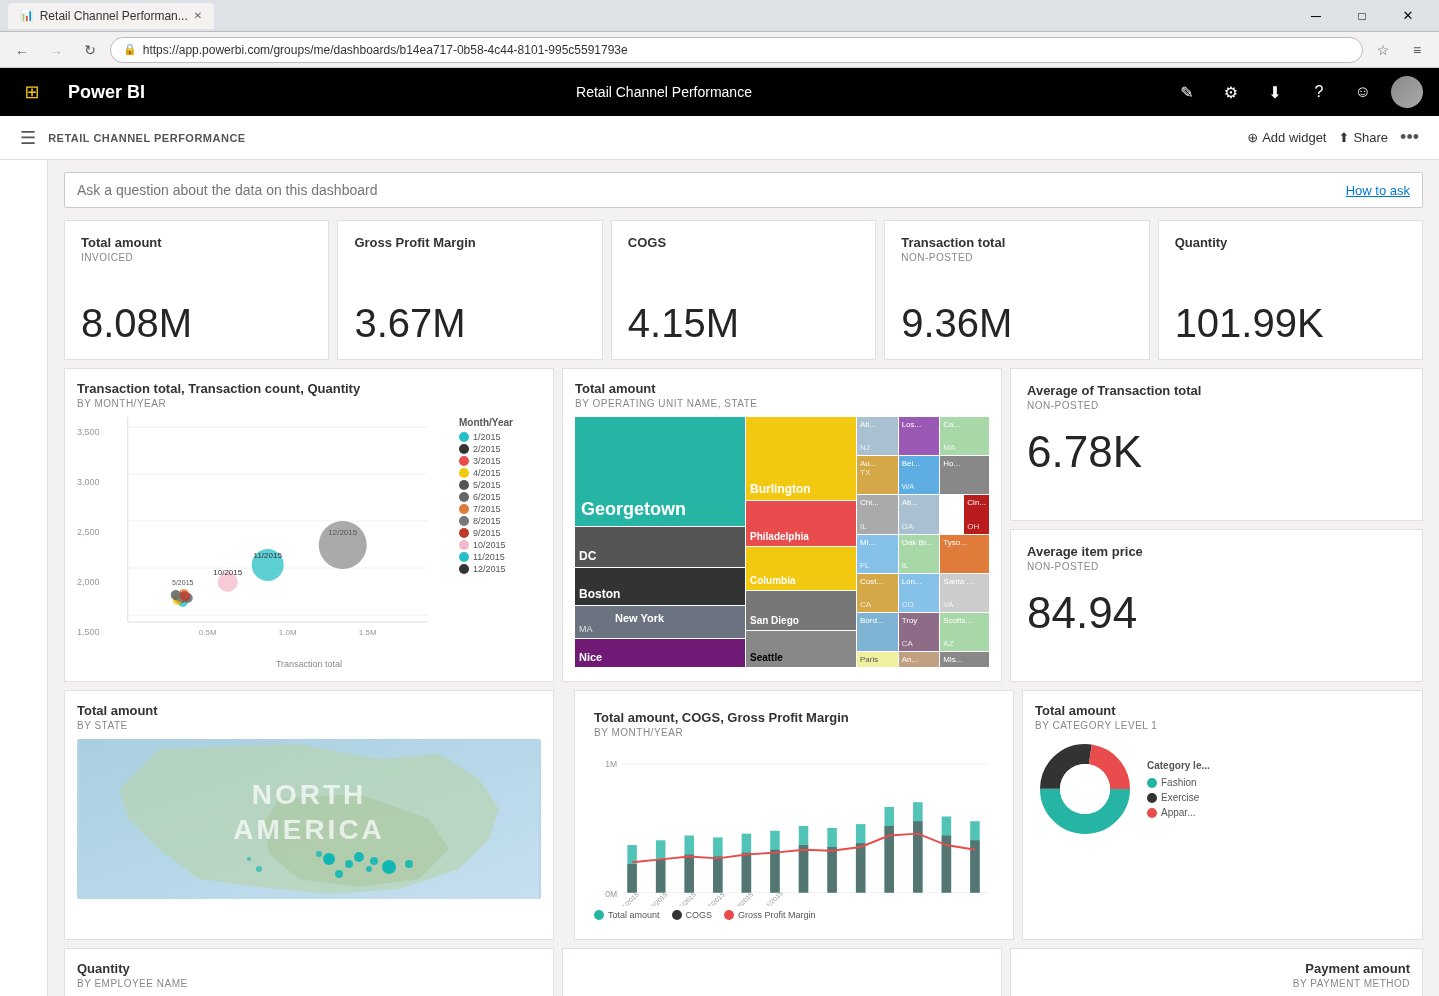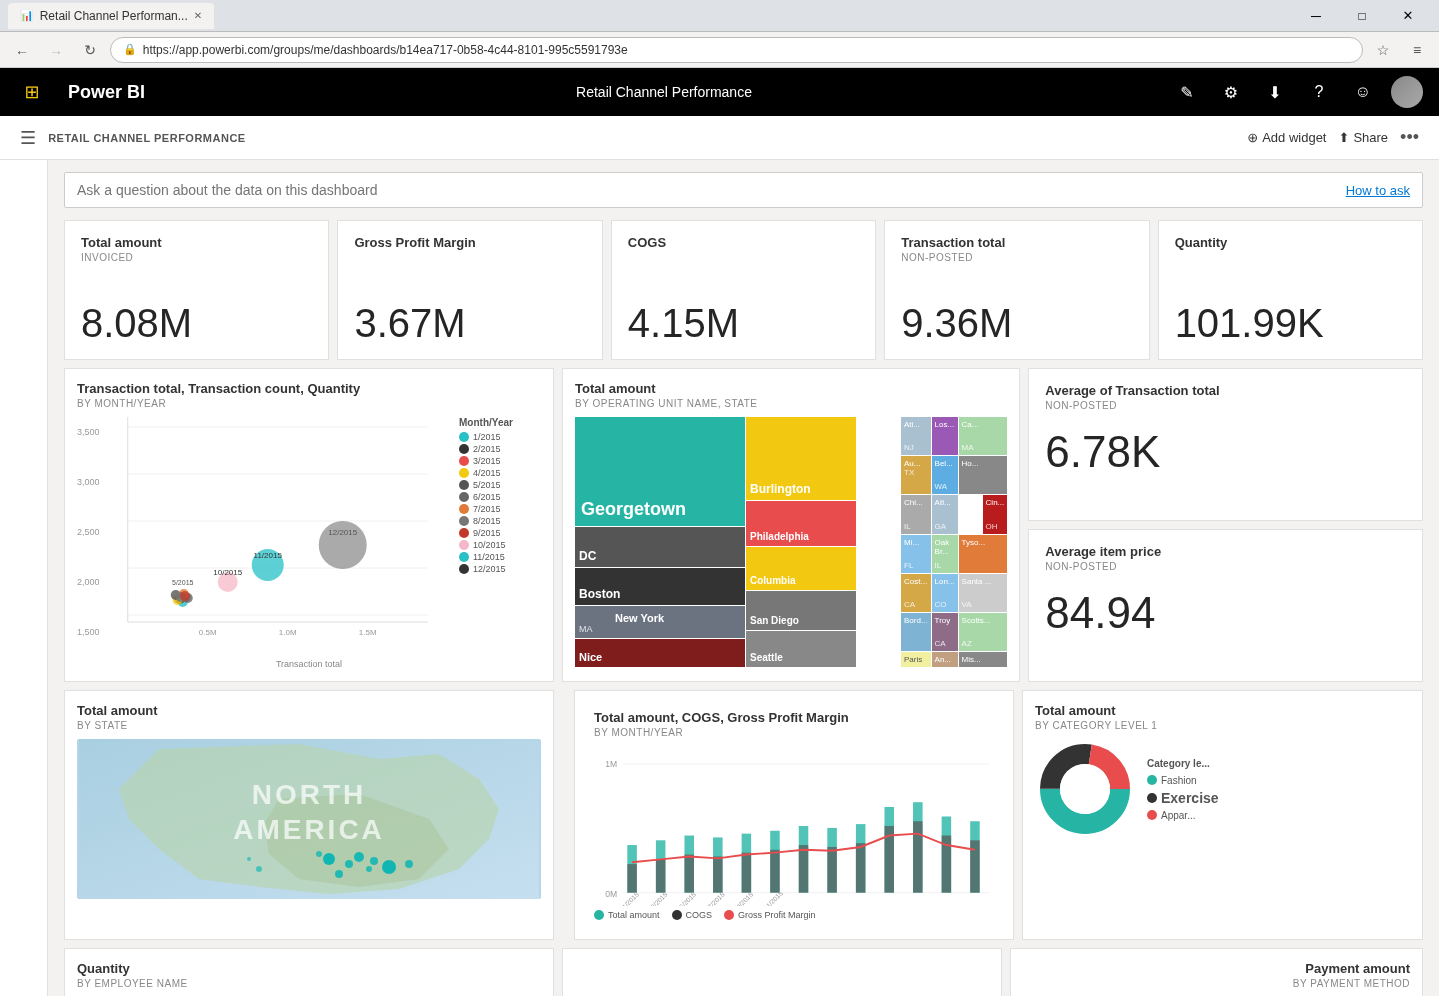--- a/index.html
+++ b/index.html
@@ -308,44 +308,44 @@
             </div>
             <div style="background:#333;flex:0.7;display:flex;align-items:flex-end;padding:4px;color:white;">
               <span style="font-size:12px;font-weight:600;">Boston</span>
             </div>
             <div style="background:#6b7280;flex:0.6;display:flex;align-items:flex-end;padding:4px;color:white;">
               <div>
                 <div style="font-size:11px;font-weight:600;margin-left:36px;">New York</div>
                 <div style="font-size:9px;opacity:0.8;">MA</div>
               </div>
             </div>
-            <div style="background:#7f1d1d;flex:0.5;display:flex;align-items:flex-end;padding:4px;color:white;">
+            <div style="background:#701a75;flex:0.5;display:flex;align-items:flex-end;padding:4px;color:white;">
               <span style="font-size:11px;font-weight:600;">Nice</span>
             </div>
           </div>
 
           <div style="display:flex;flex-direction:column;gap:1px;flex:0 0 110px;">
             <div style="background:#f2c811;flex:1.2;display:flex;align-items:flex-end;padding:4px;color:white;">
               <span style="font-size:12px;font-weight:600;">Burlington</span>
             </div>
             <div style="background:#e84c4c;flex:0.6;display:flex;align-items:flex-end;padding:4px;color:white;">
               <span style="font-size:10px;font-weight:600;">Philadelphia</span>
             </div>
             <div style="background:#f2c811;flex:0.55;display:flex;align-items:flex-end;padding:4px;color:white;">
               <span style="font-size:10px;font-weight:600;">Columbia</span>
             </div>
             <div style="background:#777;flex:0.5;display:flex;align-items:flex-end;padding:4px;color:white;">
               <span style="font-size:10px;font-weight:600;">San Diego</span>
             </div>
-            <div style="background:#888;flex:0.45;display:flex;align-items:flex-end;padding:4px;color:#ffffff;">
+            <div style="background:#888;flex:0.45;display:flex;align-items:flex-end;padding:4px;color:#000000;">
               <span style="font-size:10px;font-weight:600;">Seattle</span>
             </div>
           </div>
 
-          <div style="flex:1;display:grid;grid-template-columns:1fr 1fr 1fr;grid-template-rows:repeat(6,1fr);gap:1px;padding-left:44px;">
+          <div style="flex:1;display:grid;grid-template-columns:1fr 1fr 1fr;grid-template-rows:repeat(6,1fr);gap:1px;">
             <div style="background:#a8c0d0;padding:3px;color:white;font-size:8px;display:flex;flex-direction:column;justify-content:space-between;">
                 <span>Atl...</span>
                 <span style="opacity:0.8;">NJ</span>
               </div>
             <div style="background:#9b59b6;padding:3px;color:white;font-size:8px;display:flex;flex-direction:column;justify-content:space-between;">
                 <span>Los...</span>
                 <span style="opacity:0.8;"></span>
               </div>
             <div style="background:#a8d8a8;padding:3px;color:white;font-size:8px;display:flex;flex-direction:column;justify-content:space-between;">
                 <span>Ca...</span>
@@ -557,21 +557,21 @@
             <circle cx="50" cy="50" r="25" fill="white"></circle>
           </svg>
           <div>
             <div style="font-size:10px;color:#555;margin-bottom:6px;font-weight:600;">Category le...</div>
             <div style="display:flex;align-items:center;gap:4px;margin-bottom:4px;">
               <div style="width:10px;height:10px;border-radius:50%;background:#26b5a5;"></div>
               <span style="font-size:10px;color:#555;">Fashion</span>
             </div>
             <div style="display:flex;align-items:center;gap:4px;margin-bottom:4px;">
               <div style="width:10px;height:10px;border-radius:50%;background:#333;"></div>
-              <span style="font-size:14px;color:#555;font-weight:bold;">Exercise</span>
+              <span style="font-size:10px;color:#555;">Exercise</span>
             </div>
             <div style="display:flex;align-items:center;gap:4px;">
               <div style="width:10px;height:10px;border-radius:50%;background:#e84c4c;"></div>
               <span style="font-size:10px;color:#555;">Appar...</span>
             </div>
           </div>
         </div>
       </div>
     </div>
 

